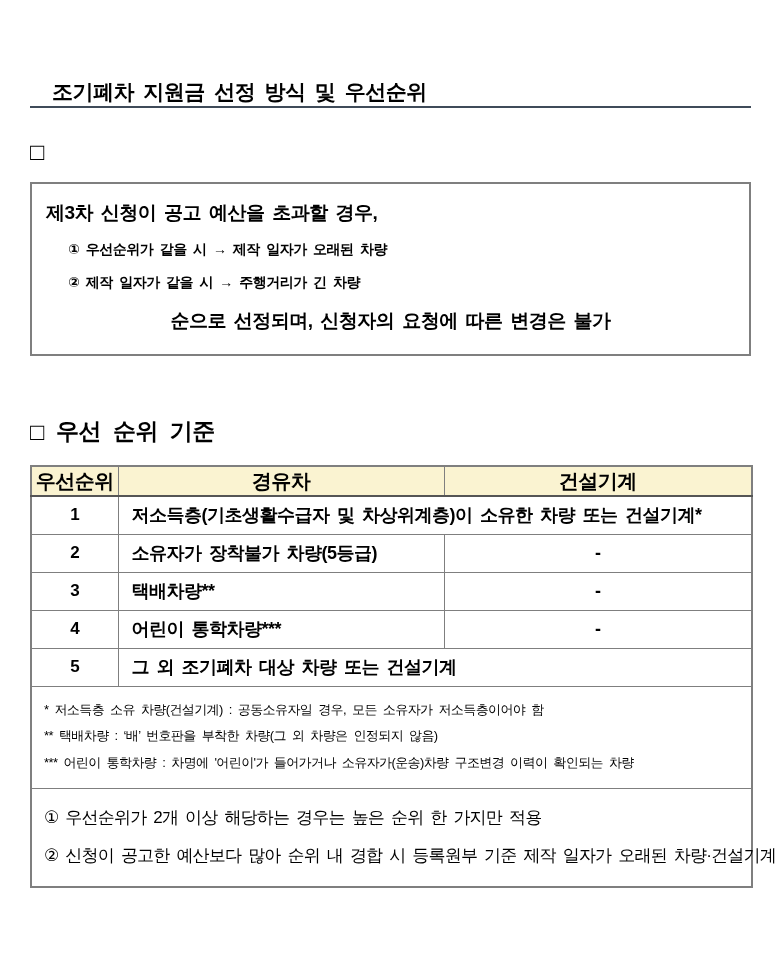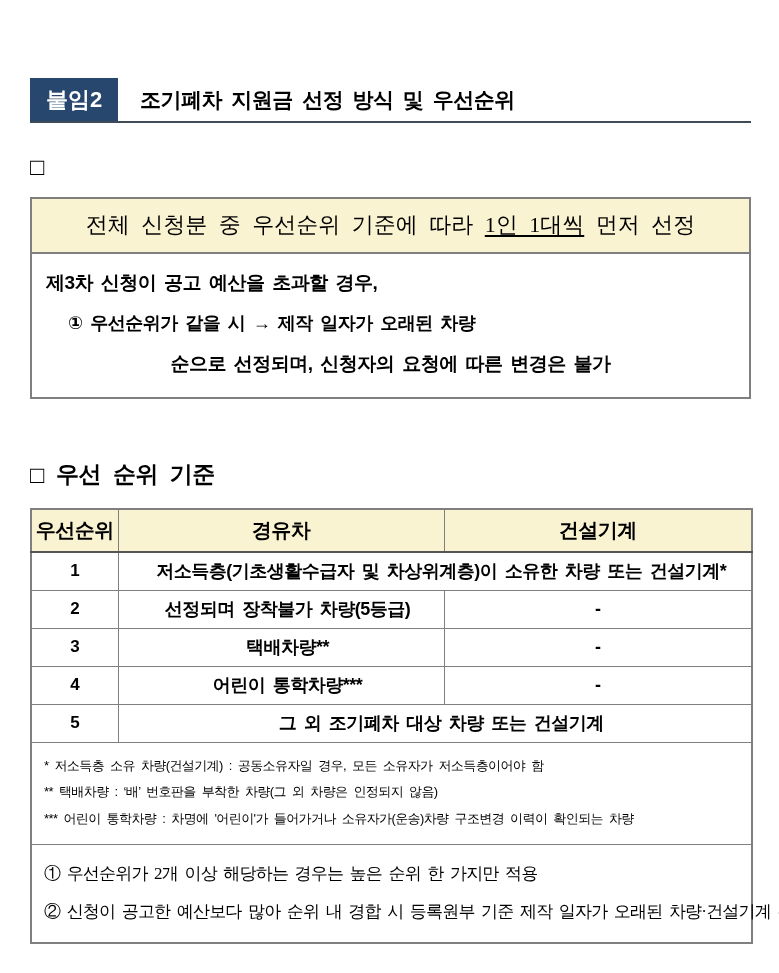--- a/index.html
+++ b/index.html
@@ -85,21 +85,21 @@
     background: #ffffff;
     padding: 16px 14px 20px 14px;
     font-weight: bold;
   }
   .select-box-body .intro {
     font-size: 19px;
     letter-spacing: -0.5px;
     word-spacing: 3px;
   }
   .select-box-body .cond-item {
-    font-size: 18px;
+    font-size: 14px;
     margin-top: 15px;
     padding-left: 22px;
     letter-spacing: -0.5px;
     word-spacing: 3px;
   }
   .select-box-body .outro {
     font-size: 19px;
     margin-top: 16px;
     letter-spacing: -0.5px;
     word-spacing: 3px;
@@ -117,77 +117,73 @@
   .priority-table col.c-diesel { width: 326px; }
   .priority-table col.c-const { width: 308px; }
   .priority-table th, .priority-table td {
     border: 1px solid #7f7f7f;
   }
   .priority-table { border: 2px solid #7f7f7f; }
   .priority-table thead th {
     background: #faf3d1;
     font-size: 20px;
     font-weight: bold;
-    height: 43px;
+    height: 30px;
     text-align: center;
     border-bottom: 2px solid #555555;
     letter-spacing: -0.5px;
   }
   .priority-table td {
     height: 38px;
     font-size: 18px;
     font-weight: bold;
     letter-spacing: -0.5px;
     word-spacing: 3px;
   }
   .priority-table td.rank { text-align: center; font-size: 17px; }
-  .priority-table td.crit { padding-left: 13px; text-align: center; }
+  .priority-table td.crit { padding-left: 13px; text-align: left; }
   .priority-table td.const { text-align: center; }
   .priority-table td.foot-cell,
   .priority-table td.note-cell {
     font-weight: normal;
     height: auto;
     padding: 10px 12px 12px 12px;
   }
   .foot-line {
     font-size: 13px;
     line-height: 2.05;
     letter-spacing: -0.6px;
     white-space: nowrap;
   }
   .note-line {
     font-size: 17px;
     line-height: 2.2;
     letter-spacing: -0.8px;
     white-space: nowrap;
-    font-family: Liberation Serif, serif;
   }
 </style>
 </head>
 <body>
 
 <div class="page">
 
   <div class="doc-header">
-    <div class="badge">붙임2</div>
     <div class="doc-title">조기폐차 지원금 선정 방식 및 우선순위</div>
   </div>
 
   <div class="section-heading heading-1">
     <span class="sq">□</span>
   </div>
 
   <div class="select-box">
-    <div class="select-box-banner">
-      <span>전체 신청분 중 우선순위 기준에 따라 </span><u>1인 1대씩</u><span> 먼저 선정</span>
-    </div>
     <div class="select-box-body">
       <div class="intro">제3차 신청이 공고 예산을 초과할 경우,</div>
       <div id="cond-items">
           <div class="cond-item">① 우선순위가 같을 시 → 제작 일자가 오래된 차량</div>
+          <div class="cond-item">② 제작 일자가 같을 시 → 주행거리가 긴 차량</div>
         </div>
       <div class="outro">순으로 선정되며, 신청자의 요청에 따른 변경은 불가</div>
     </div>
   </div>
 
   <div class="section-heading heading-2">
     <span class="sq">□</span>
     <span>우선 순위 기준</span>
   </div>
 
@@ -204,21 +200,21 @@
         <th>건설기계</th>
       </tr>
     </thead>
     <tbody id="priority-rows">
         <tr>
           <td class="rank">1</td>
           <td class="crit" colspan="2">저소득층(기초생활수급자 및 차상위계층)이 소유한 차량 또는 건설기계*</td>
         </tr>
         <tr>
           <td class="rank">2</td>
-          <td class="crit">선정되며 장착불가 차량(5등급)</td>
+          <td class="crit">소유자가 장착불가 차량(5등급)</td>
           <td class="const">-</td>
         </tr>
         <tr>
           <td class="rank">3</td>
           <td class="crit">택배차량**</td>
           <td class="const">-</td>
         </tr>
         <tr>
           <td class="rank">4</td>
           <td class="crit">어린이 통학차량***</td>

